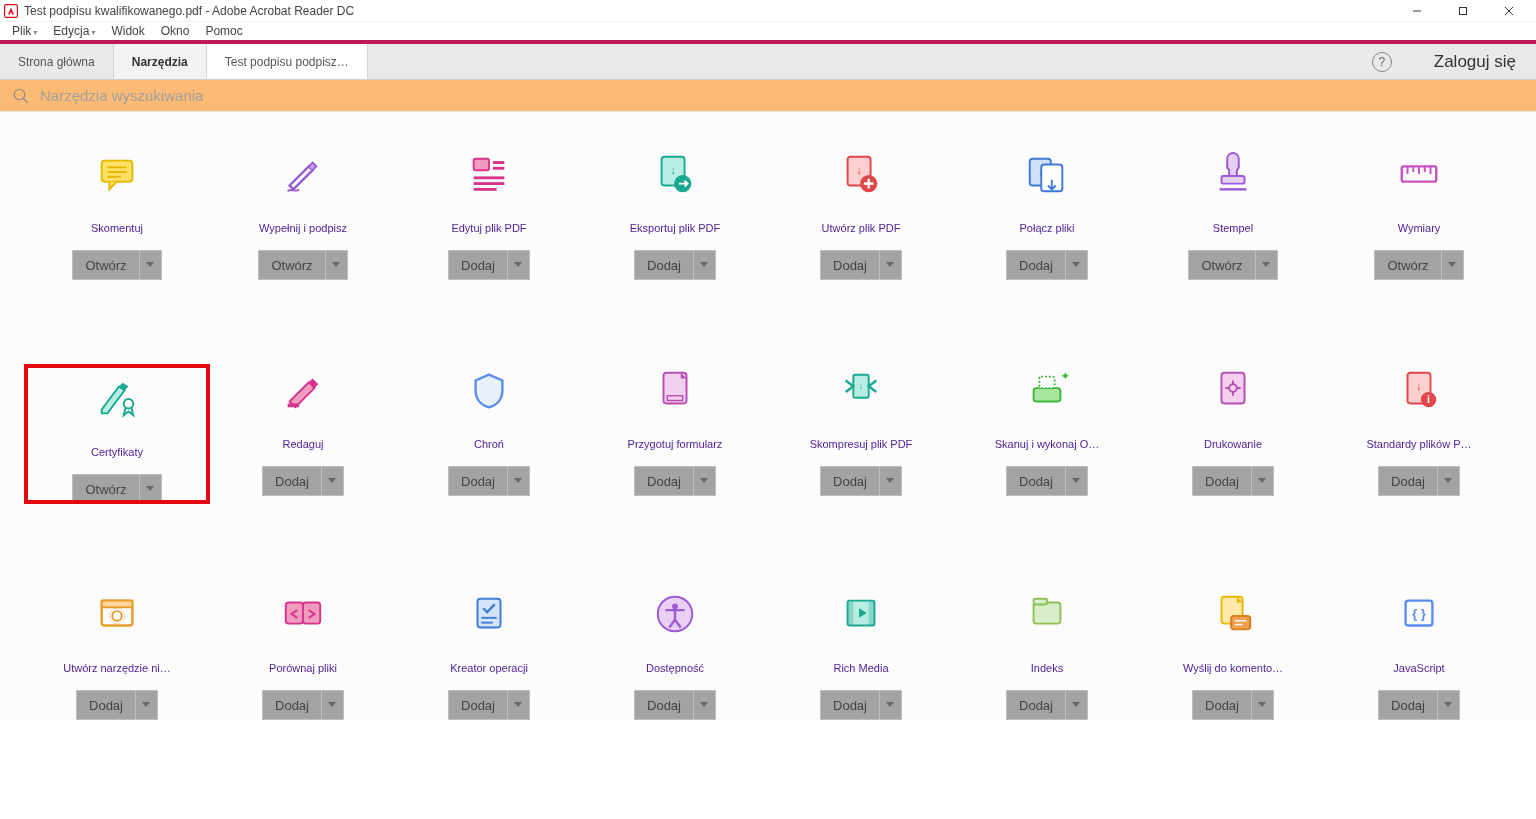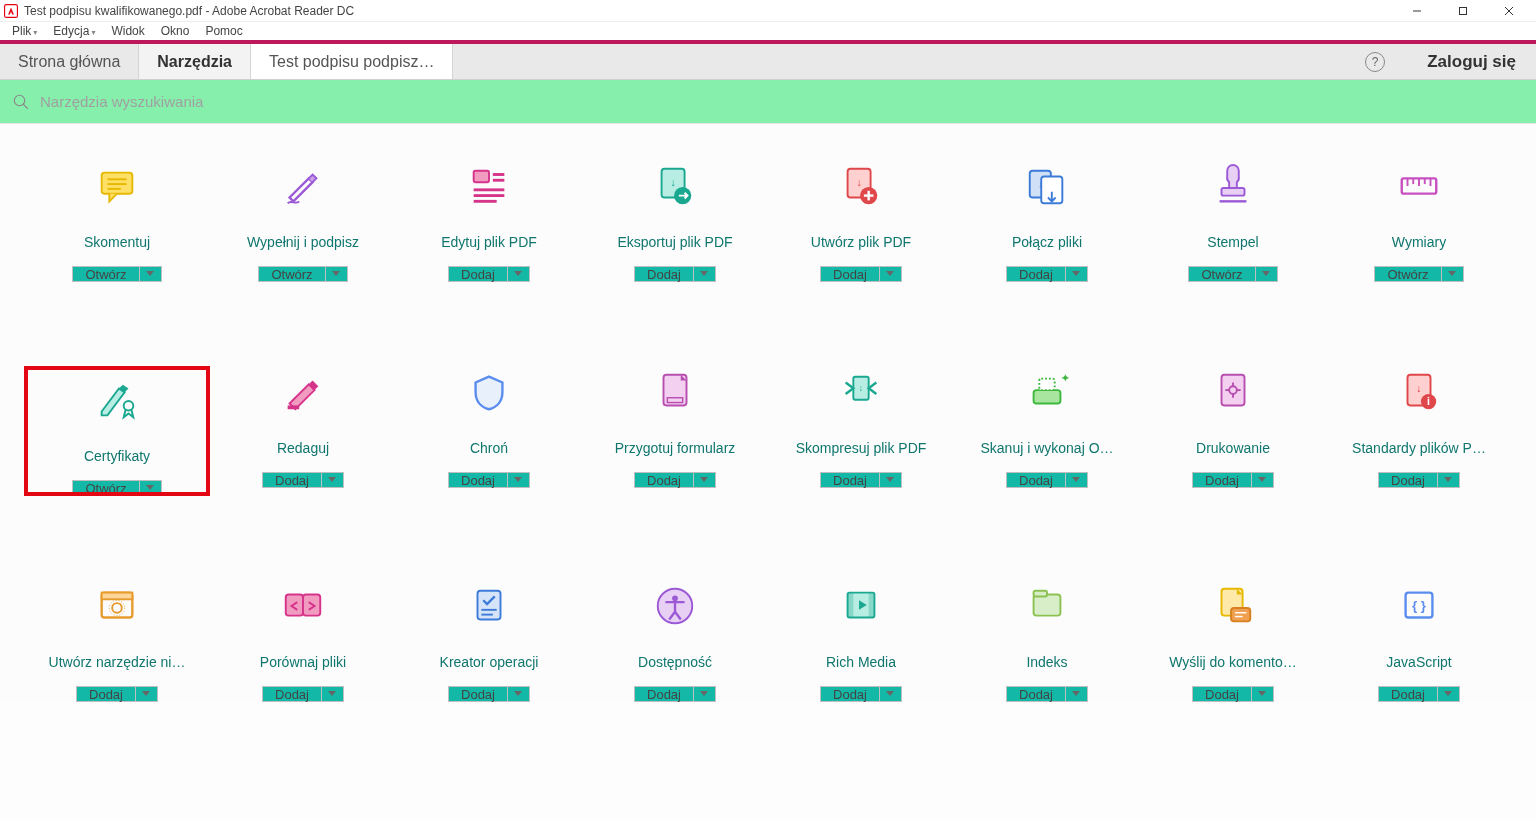--- a/index.html
+++ b/index.html
@@ -13,42 +13,42 @@
   .winbtn { width: 46px; height: 22px; display: flex; align-items: center; justify-content: center; color: #444; }
   .winbtn svg { width: 10px; height: 10px; }
 
   
   .menubar { height: 22px; display: flex; align-items: center; padding: 0 6px; gap: 4px; font-size: 12px; background: #fff; border-bottom: 4px solid #be185d; }
   .menu-item { padding: 2px 6px; color: #444; cursor: default; }
   .menu-dd { font-size: 8px; color: #888; margin-left: 2px; }
 
   
   .toprow { height: 36px; background: #e9e9e9; border-bottom: 1px solid #cfcfcf; display: flex; align-items: stretch; }
-  .toprow .tab { padding: 0 18px; display: flex; align-items: center; font-size: 16px; color: #555; border-right: 1px solid #d4d4d4; }
+  .toprow .tab { padding: 0 18px; display: flex; align-items: center; font-size: 12px; color: #555; border-right: 1px solid #d4d4d4; }
   .toprow .tab.active { background: #f3f3f3; font-weight: 600; color: #333; }
   .toprow .tab.doc { background: #fff; color: #555; }
   .toprow .spacer { flex: 1; }
   .help-circ { width: 20px; height: 20px; border: 1.5px solid #888; border-radius: 50%; display: flex; align-items: center; justify-content: center; font-size: 12px; color: #666; margin-right: 22px; align-self: center; }
-  .login { font-size: 17px; font-weight: 700; color: #333; padding: 0 20px; display: flex; align-items: center; }
+  .login { font-size: 17px; font-weight: 400; color: #333; padding: 0 20px; display: flex; align-items: center; }
 
   
-  .searchrow { height: 44px; display: flex; align-items: center; padding: 0 12px; border-bottom: 1px solid #e5e5e5; background: #86efac; }
+  .searchrow { height: 32px; display: flex; align-items: center; padding: 0 12px; border-bottom: 1px solid #e5e5e5; background: #fdba74; }
   .searchrow .mag { width: 18px; height: 18px; margin-right: 10px; }
   .searchrow input { border: none; outline: none; font-size: 15px; color: #555; width: 400px; background: transparent; }
   .searchrow input::placeholder { color: #a0a0a0; }
 
   
   .tools-area { padding: 36px 10px 0 10px; background: #fcfcfc; }
   .tools-grid { display: grid; grid-template-columns: repeat(8, 186px); justify-content: center; row-gap: 84px; }
   .tool { display: flex; flex-direction: column; align-items: center; width: 186px; position: relative; }
   .tool.highlight { outline: 4px solid #e30613; outline-offset: -4px; padding-top: 8px; }
   .icon-slot { height: 52px; display: flex; align-items: center; justify-content: center; margin-bottom: 22px; }
   .icon-slot svg { width: 46px; height: 46px; }
-  .tool-label { font-size: 14px; color: #0f766e; text-align: center; max-width: 170px; white-space: nowrap; overflow: hidden; text-overflow: ellipsis; margin-bottom: 16px; }
-  .tool-btn { display: flex; align-items: stretch; border: 1px solid #bfbfbf; height: 16px; background: #14b8a6; }
+  .tool-label { font-size: 11px; color: #4c1d95; text-align: center; max-width: 170px; white-space: nowrap; overflow: hidden; text-overflow: ellipsis; margin-bottom: 16px; }
+  .tool-btn { display: flex; align-items: stretch; border: 1px solid #bfbfbf; height: 30px; background: #a3a3a3; }
   .tool-btn .lbl { padding: 0 12px; display: flex; align-items: center; font-size: 13px; color: #444; }
   .tool-btn .caret { width: 22px; border-left: 1px solid #bfbfbf; display: flex; align-items: center; justify-content: center; }
   .tool-btn .caret svg { width: 8px; height: 8px; }
 </style>
 </head>
 <body>
 
 <div class="titlebar">
   <svg class="appicon" viewBox="0 0 24 24">
     <rect x="1" y="1" width="22" height="22" rx="3" fill="#fff" stroke="#e30613" stroke-width="2"></rect>

